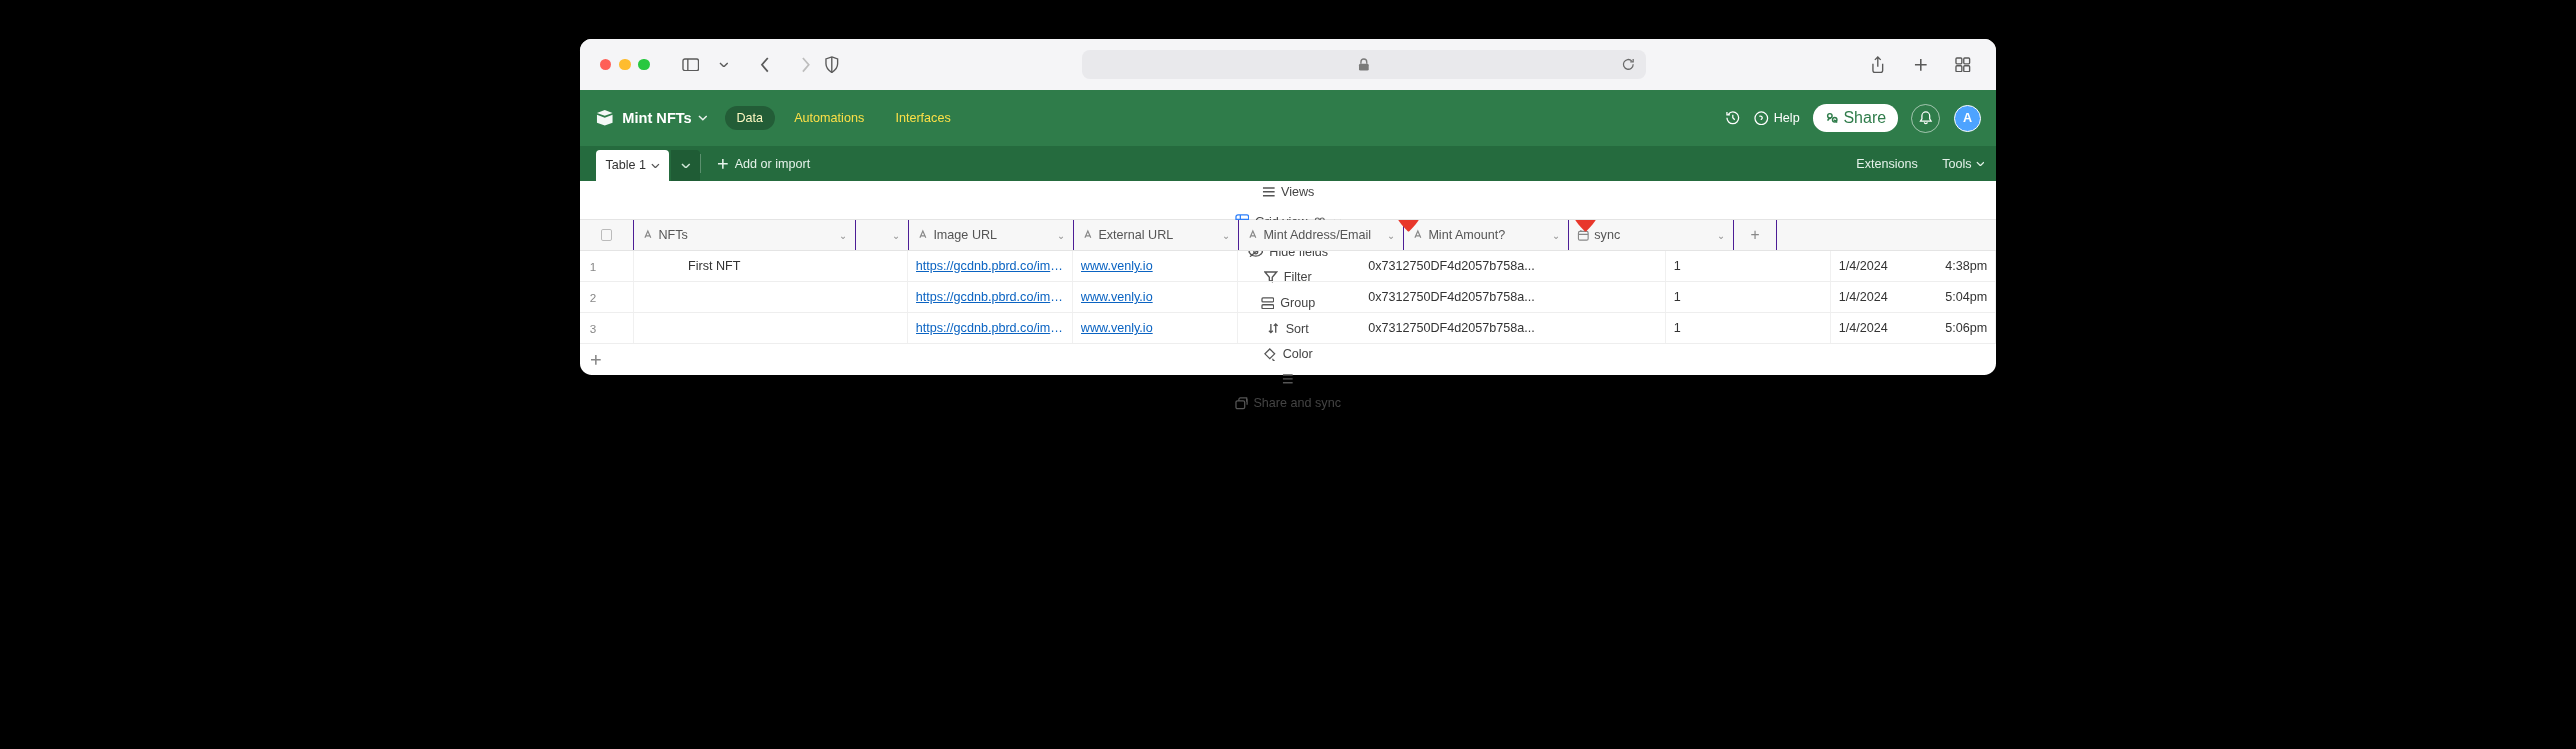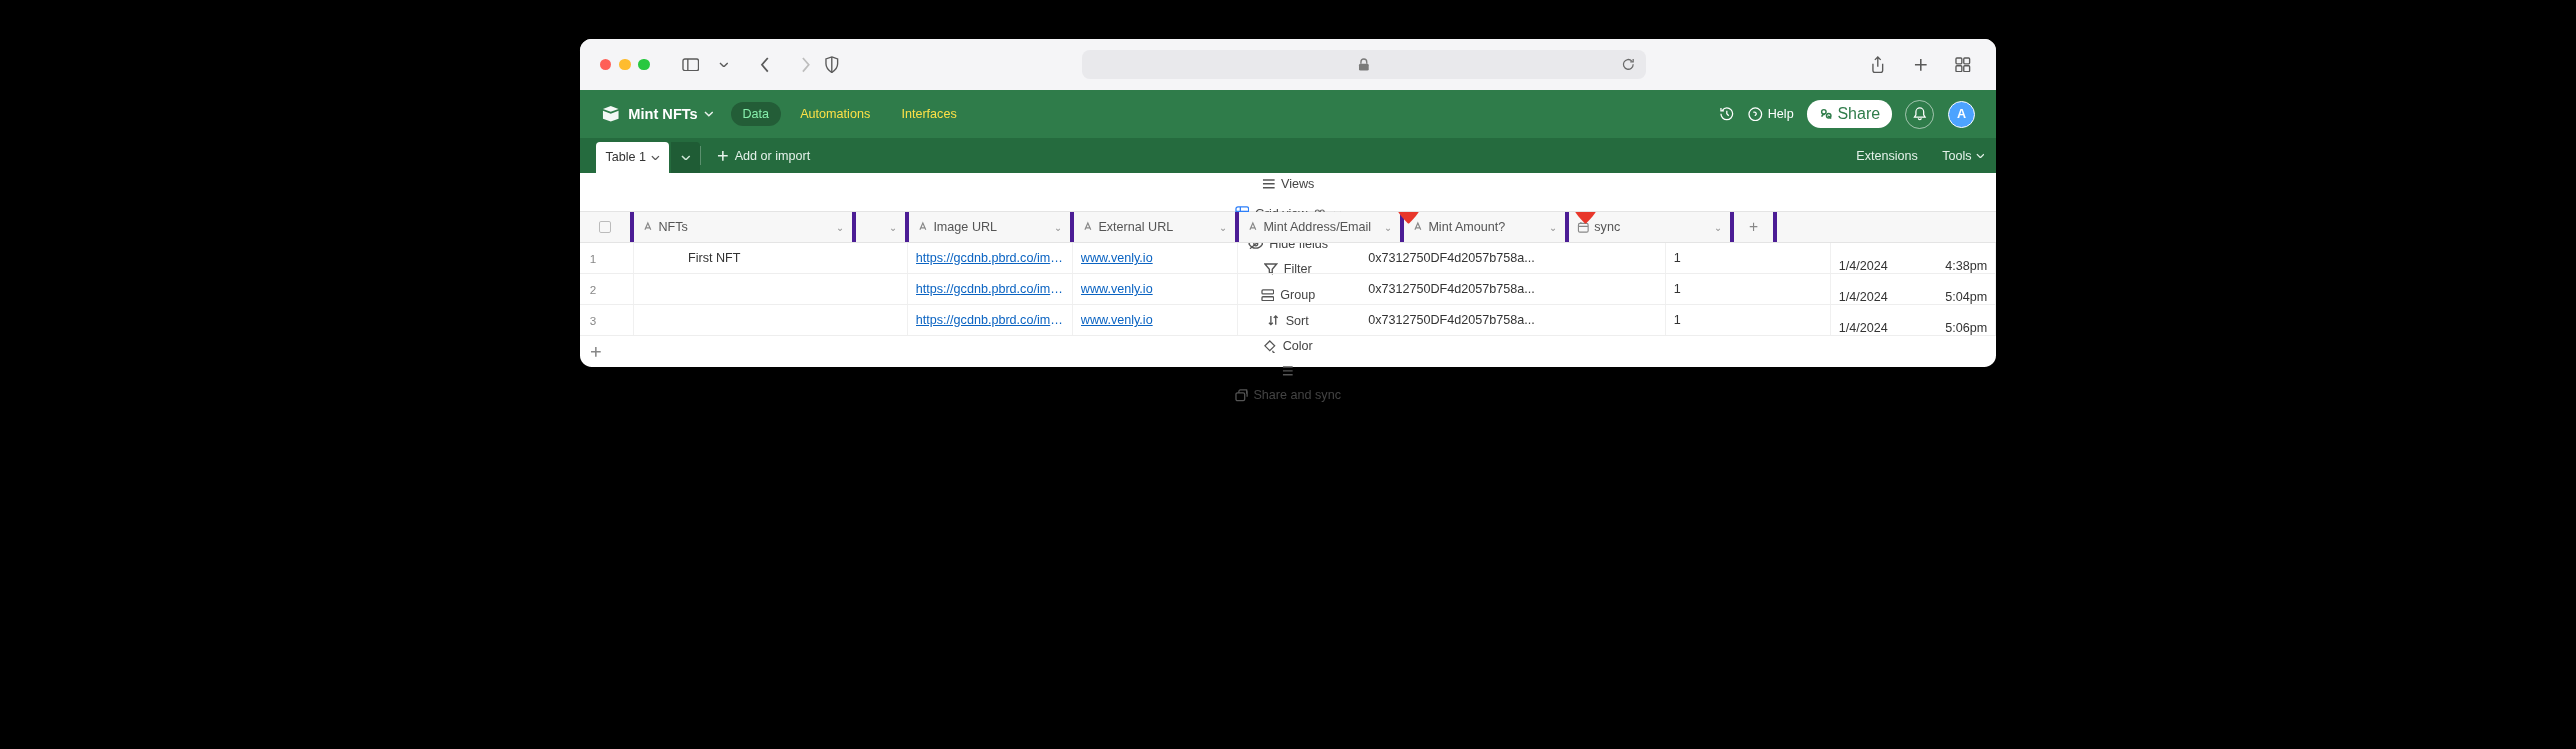--- a/index.html
+++ b/index.html
@@ -17,27 +17,27 @@
 .tb-btn { width: 27px; height: 27px; display: flex; align-items: center; justify-content: center; color: #5a5a5a; border-radius: 3.9px; cursor: pointer; }
 .nav-group { display: flex; gap: 11.7px; margin-left: 15.6px; }
 .addr { flex: 1; display: flex; justify-content: center; align-items: center; }
 .addr-field { width: 564px; height: 29px; background: #e9e9ec; border-radius: 7.8px; display: flex; align-items: center; justify-content: center; position: relative; }
 .lock-ic { color: #7a7a7a; }
 .reload-ic { position: absolute; right: 9.7px; color: #6a6a6a; }
 .shield { margin-right: 17.5px; color: #5a5a5a; }
 .right-tb { display: flex; gap: 15.6px; align-items: center; color: #5a5a5a; }
 
 
-.apphdr { background: #2f7c4a; height: 48px; display: flex; align-items: center; padding: 0 21px; color: #fff; }
+.apphdr { background: #2f7c4a; height: 56px; display: flex; align-items: center; padding: 0 15px; color: #fff; }
 .logo { width: 19.5px; height: 19.5px; margin-right: 7.8px; display: flex; align-items: center; }
 .app-title { font-weight: 600; font-size: 14.6px; }
 .chev-dn { margin-left: 5.8px; font-size: 10.7px; opacity: .9; }
 .pills { display: flex; gap: 7.8px; margin-left: 17.5px; align-items: center; }
 .pill { padding: 4.9px 11.7px; border-radius: 13.6px; font-size: 12.6px; color: #fde047; cursor: pointer; }
-.pill.active { background: rgba(0,0,0,0.25); color: #86efac; }
+.pill.active { background: rgba(0,0,0,0.25); color: #fef9c3; }
 .hdr-right { margin-left: auto; display: flex; align-items: center; gap: 13.6px; }
 .hr-btn { display: flex; align-items: center; gap: 4.9px; font-size: 12.6px; color: #fff; cursor: pointer; }
 .share-pill { background: #fff; color: #2f7c4a; padding: 4.9px 11.7px; border-radius: 13.6px; font-weight: 500; display: flex; align-items: center; gap: 4.9px; }
 .bell { width: 29px; height: 29px; border-radius: 50%; border: 1.5px solid rgba(255,255,255,0.55); display: flex; align-items: center; justify-content: center; }
 .avatar { width: 27px; height: 27px; border-radius: 50%; background: #4da3ff; display: flex; align-items: center; justify-content: center; font-size: 12.6px; font-weight: 600; border: 1.9px solid #fff; }
 
 
 .tabsrow { background: #256b3e; height: 35px; display: flex; align-items: stretch; padding-left: 8px; }
 .table-tab { background: #fff; color: #333; padding: 0 9.7px; display: flex; align-items: center; gap: 4.9px; font-size: 12.6px; border-top-left-radius: 3.9px; border-top-right-radius: 3.9px; margin-left: 7.8px; margin-top: 3.9px; }
 .tab-chev { background: #1f5c35; width: 29px; display: flex; align-items: center; justify-content: center; margin-left: 1.9px; margin-top: 3.9px; border-top-right-radius: 3.9px; }
@@ -50,41 +50,41 @@
 
 .toolbar { height: 39px; border-bottom: 1px solid #e4e4e4; display: flex; align-items: center; padding: 0 9.7px; gap: 3.9px; background: #fff; flex-direction: column; }
 .tbitem { display: flex; align-items: center; gap: 5.8px; font-size: 12.6px; color: #444; padding: 3.9px 7.8px; border-radius: 3.9px; cursor: pointer; }
 .vline { width: 1px; height: 21.4px; background: #e4e4e4; margin: 0 3.9px; }
 .grid-ic { color: #2d7ff9; }
 .toolbar .search { margin-left: auto; color: #666; padding: 3.9px 7.8px; cursor: pointer; }
 
 
 .grid { display: flex; flex-direction: column; position: relative; border-bottom-left-radius: 11.7px; border-bottom-right-radius: 11.7px; overflow: hidden; }
 .hrow { display: flex; height: 31px; background: #f7f7f7; border-bottom: 1px solid #e4e4e4; font-size: 12.6px; color: #555; }
-.hcell { display: flex; align-items: center; padding: 0 7.8px; border-right: 4px solid #4c1d95; position: relative; gap: 4.9px; }
+.hcell { display: flex; align-items: center; padding: 0 7.8px; border-right: 1px solid #4c1d95; position: relative; gap: 4.9px; }
 .hcell .dd { margin-left: auto; color: #9a9a9a; font-size: 9.7px; }
 .chk { width: 11.7px; height: 11.7px; border: 1.5px solid #bbb; border-radius: 1.9px; }
 .col-num { width: 54px; justify-content: center; }
 .col-nft { width: 222px; }
 .col-hidden { width: 53px; }
 .col-img { width: 165px; }
 .col-ext { width: 165px; }
 .col-addr { width: 165px; }
 .col-amt { width: 165px; }
 .col-time { width: 165px; }
 .col-add { width: 43px; justify-content: center; color: #888; font-size: 15.6px; }
 .drow { display: flex; height: 31px; border-bottom: 1px solid #eee; font-size: 12.6px; color: #333; align-items: stretch; }
 .dcell { display: flex; align-items: center; padding: 0 7.8px; border-right: 1px solid #f0f0f0; overflow: hidden; white-space: nowrap; text-overflow: ellipsis; }
 .dcell.num { width: 54px; justify-content: flex-start; color: #888; font-size: 11.7px; padding-left: 9.7px; }
 .dcell.nft { width: 274px; padding-left: 54px; }
 .dcell.img { width: 165px; }
 .dcell.ext { width: 165px; }
 .dcell.addr { width: 165px; }
 .dcell.amt { width: 165px; }
-.dcell.time { width: 165px; justify-content: space-between; align-items: flex-end; }
+.dcell.time { width: 165px; justify-content: space-between; }
 .link { color: #0a63c2; text-decoration: underline; cursor: pointer; overflow: hidden; text-overflow: ellipsis; }
 .addrow { height: 31px; display: flex; align-items: center; padding-left: 9.7px; color: #888; }
 
 
 .marker { position: absolute; width: 27px; height: 35px; z-index: 50; }
 .marker svg { width: 100%; height: 100%; }
 svg { display: block; }
 </style>
 </head>
 <body>

